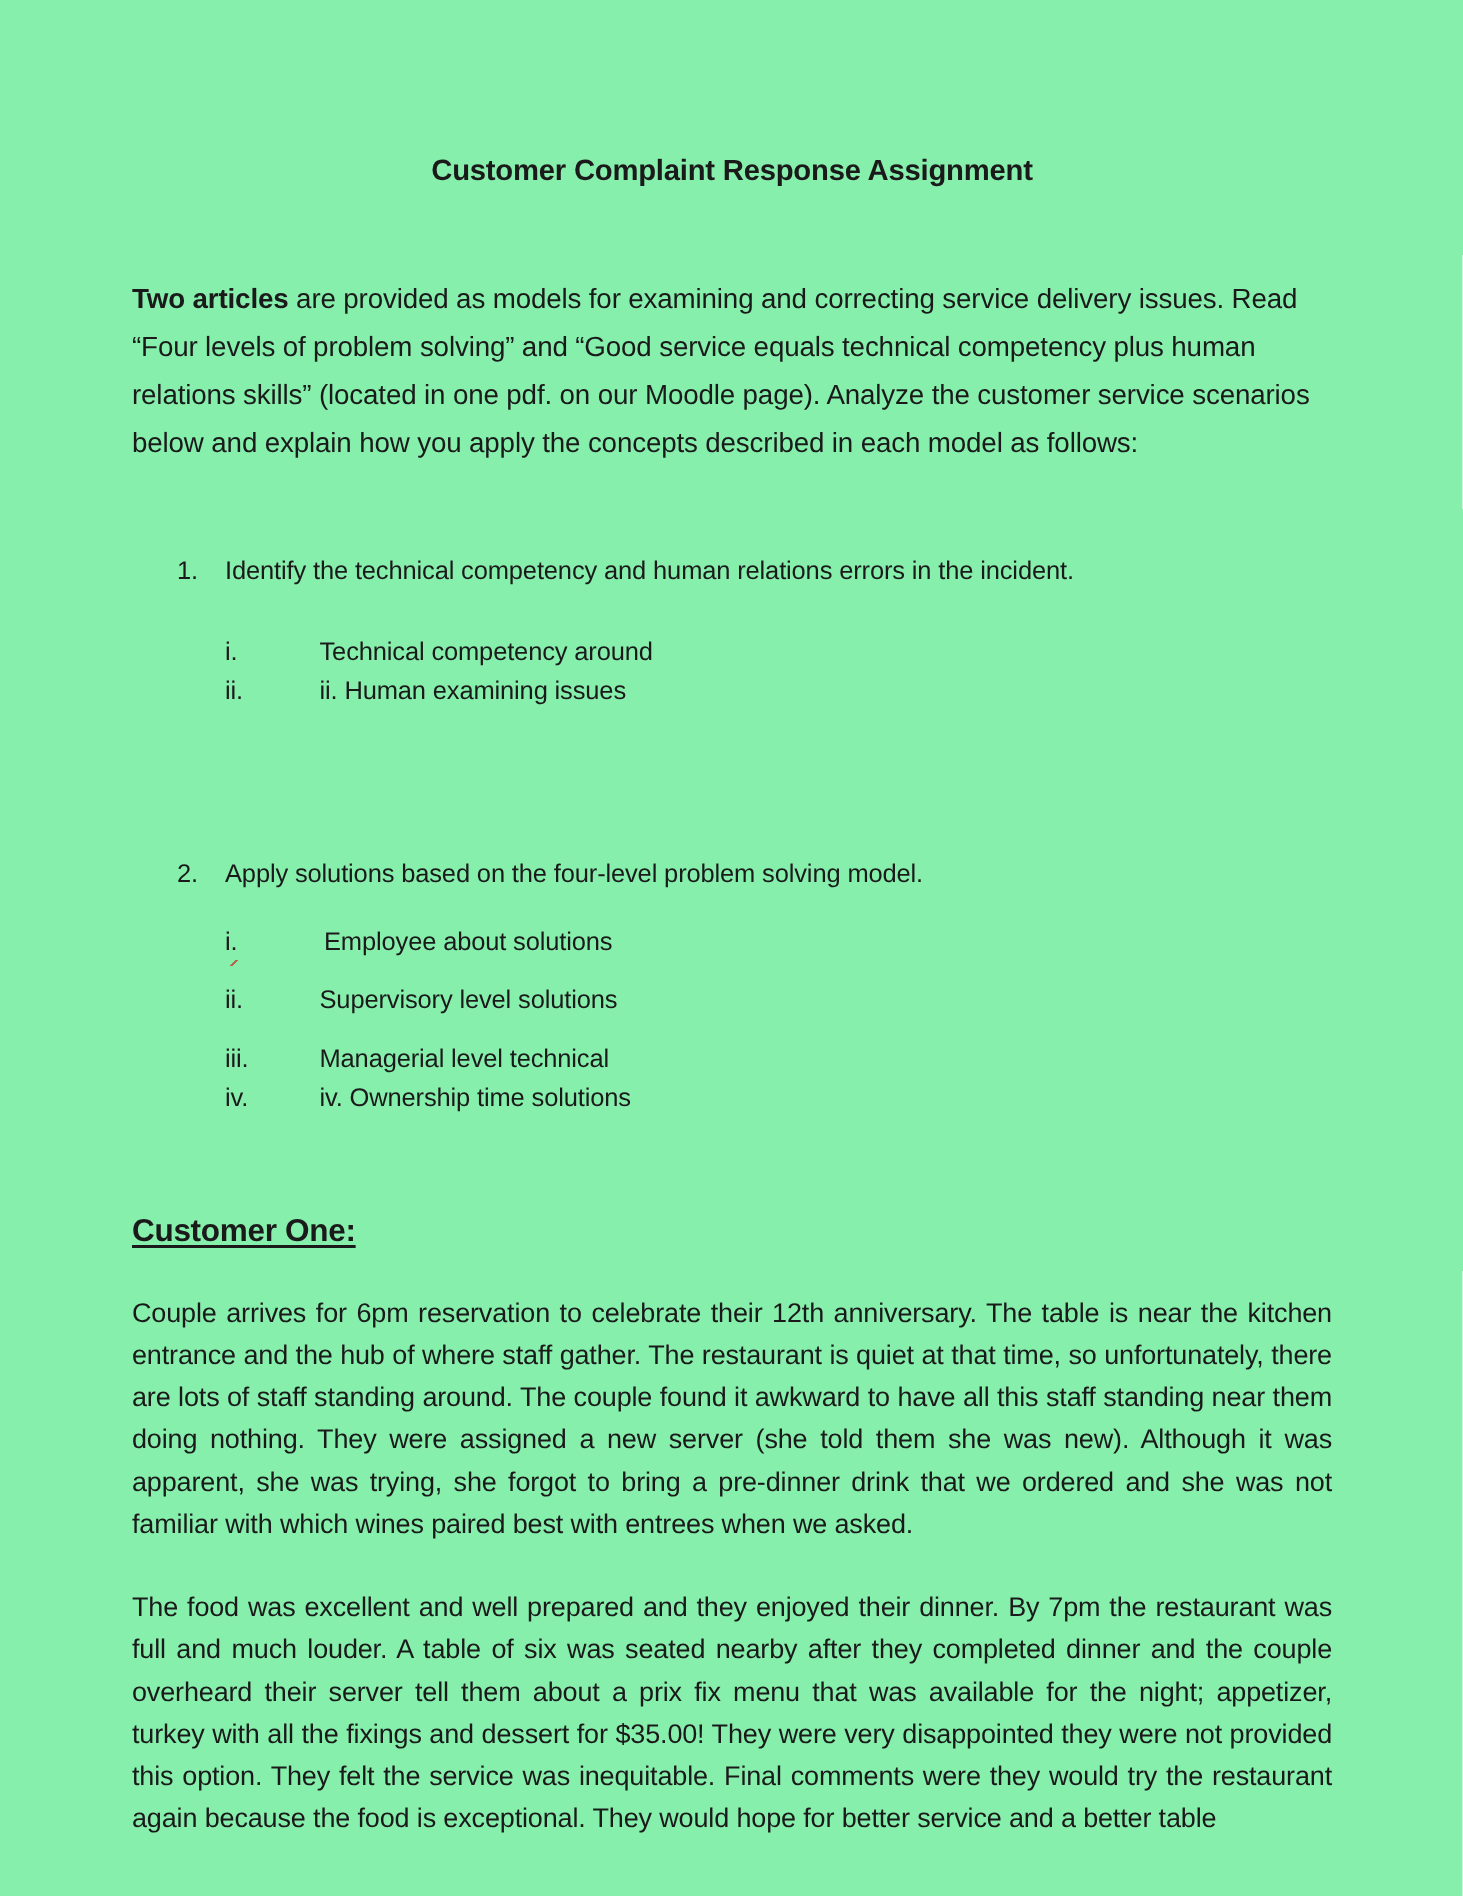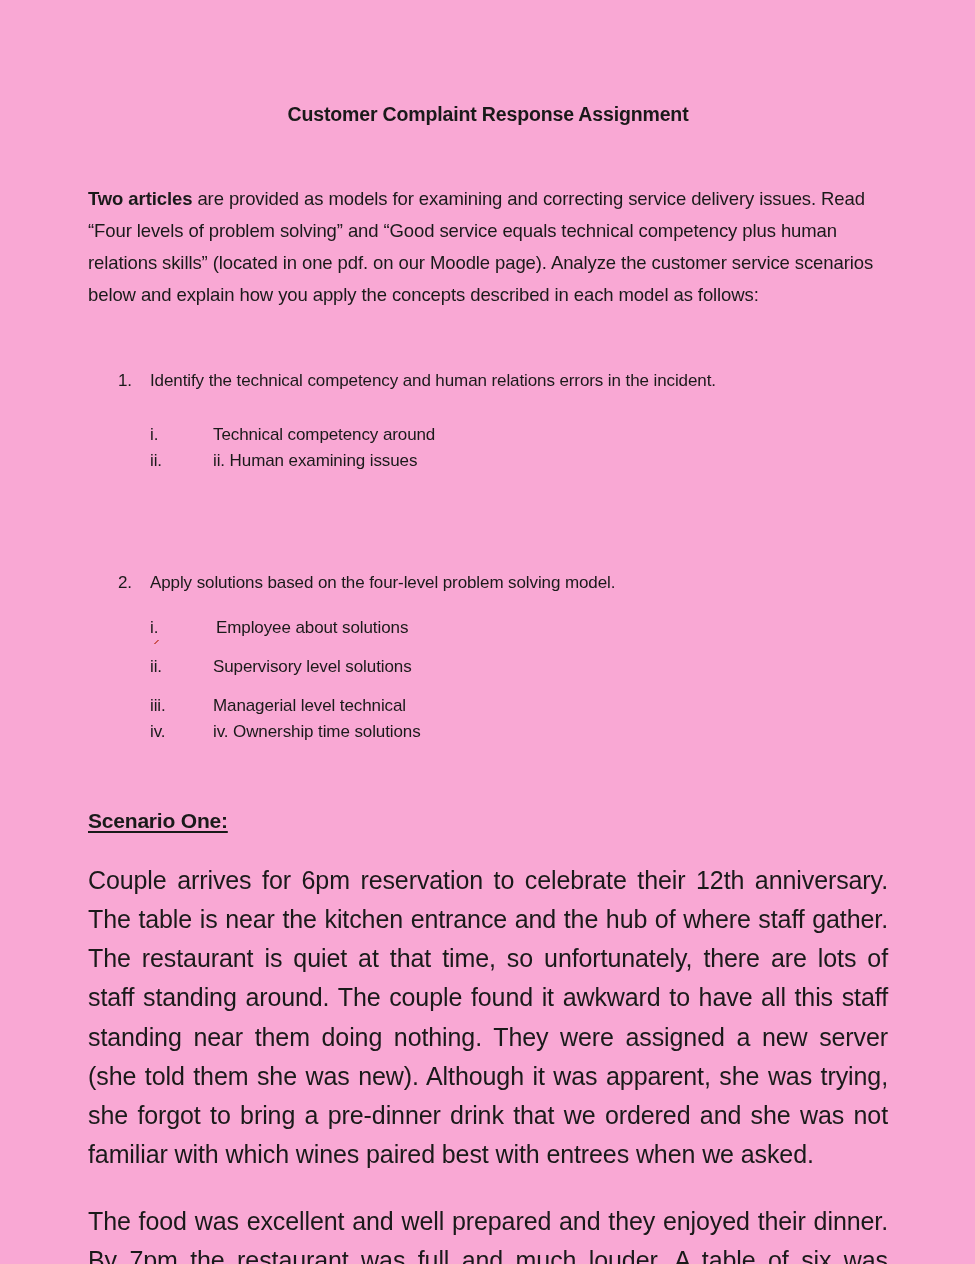--- a/index.html
+++ b/index.html
@@ -9,21 +9,21 @@
     background: #ffffff;
   }
   body {
     font-family: "Liberation Sans", "DejaVu Sans", sans-serif;
     color: #1a1a1a;
   }
   .page {
     position: relative;
     width: 975px;
     height: 1264px;
-    background: #f9a8d4;
+    background: #86efac;
     overflow: hidden;
     box-sizing: border-box;
   }
   .content {
     position: absolute;
     left: 88px;
     top: 0;
     width: 800px;
   }
 
@@ -121,21 +121,21 @@
     line-height: 1.3;
   }
   .section-head .u {
     text-decoration: underline;
     text-underline-offset: 3px;
   }
 
   
   .body-par {
     margin: 0;
-    font-size: 25px;
+    font-size: 18px;
     line-height: 1.57;
     text-align: justify;
     letter-spacing: -0.1px;
     hyphens: none;
   }
   .body-par.first { padding-top: 26px; }
   .body-par.second { padding-top: 27px; }
   .body-par.last-line-left { text-align-last: left; }
 </style>
 </head>
@@ -185,20 +185,20 @@
           <span>Managerial level technical</span>
         </li>
         <li class="roman-item gap-sm">
           <span class="marker">iv.</span>
           <span>iv. Ownership time solutions</span>
         </li>
       </ol>
 
     </ol>
 
-    <h2 class="section-head"><span class="u">Scenario One:</span></h2>
+    <h2 class="section-head"><span class="u">Customer One:</span></h2>
 
     <p class="body-par first">Couple arrives for 6pm reservation to celebrate their 12th anniversary. The table is near the kitchen entrance and the hub of where staff gather. The restaurant is quiet at that time, so unfortunately, there are lots of staff standing around. The couple found it awkward to have all this staff standing near them doing nothing. They were assigned a new server (she told them she was new). Although it was apparent, she was trying, she forgot to bring a pre-dinner drink that we ordered and she was not familiar with which wines paired best with entrees when we asked.</p>
 
     <p class="body-par second last-line-left">The food was excellent and well prepared and they enjoyed their dinner. By 7pm the restaurant was full and much louder. A table of six was seated nearby after they completed dinner and the couple overheard their server tell them about a prix fix menu that was available for the night; appetizer, turkey with all the fixings and dessert for $35.00! They were very disappointed they were not provided this option. They felt the service was inequitable. Final comments were they would try the restaurant again because the food is exceptional. They would hope for better service and a better table</p>
 
   </div>
 </div>
 
 </body></html>

